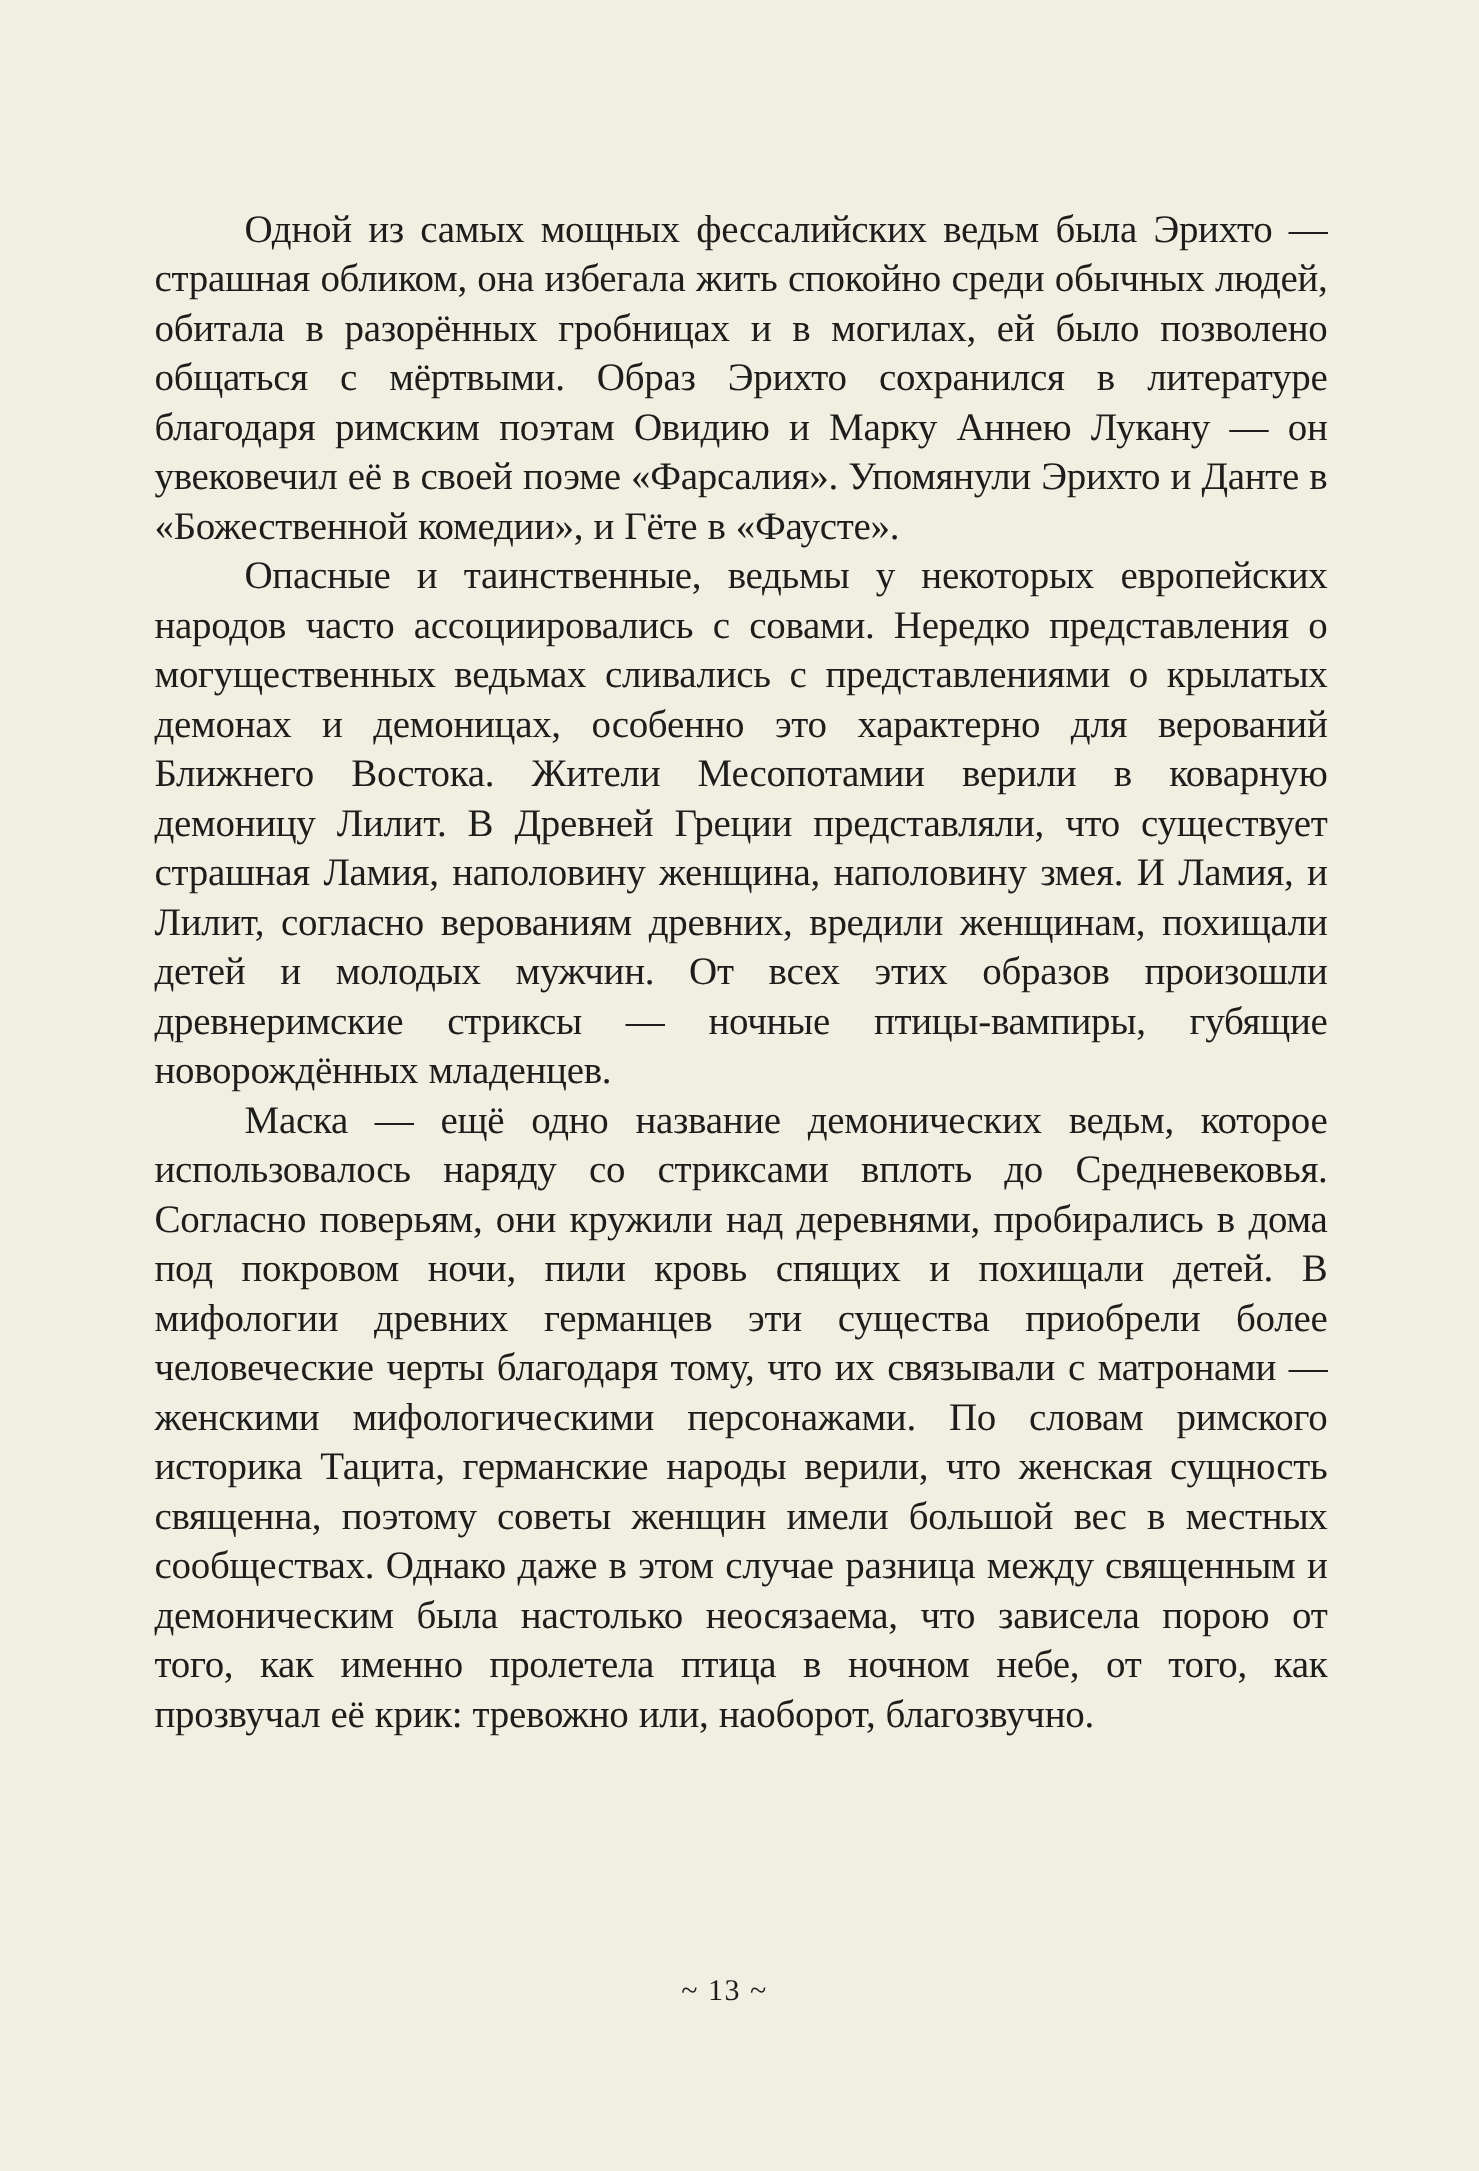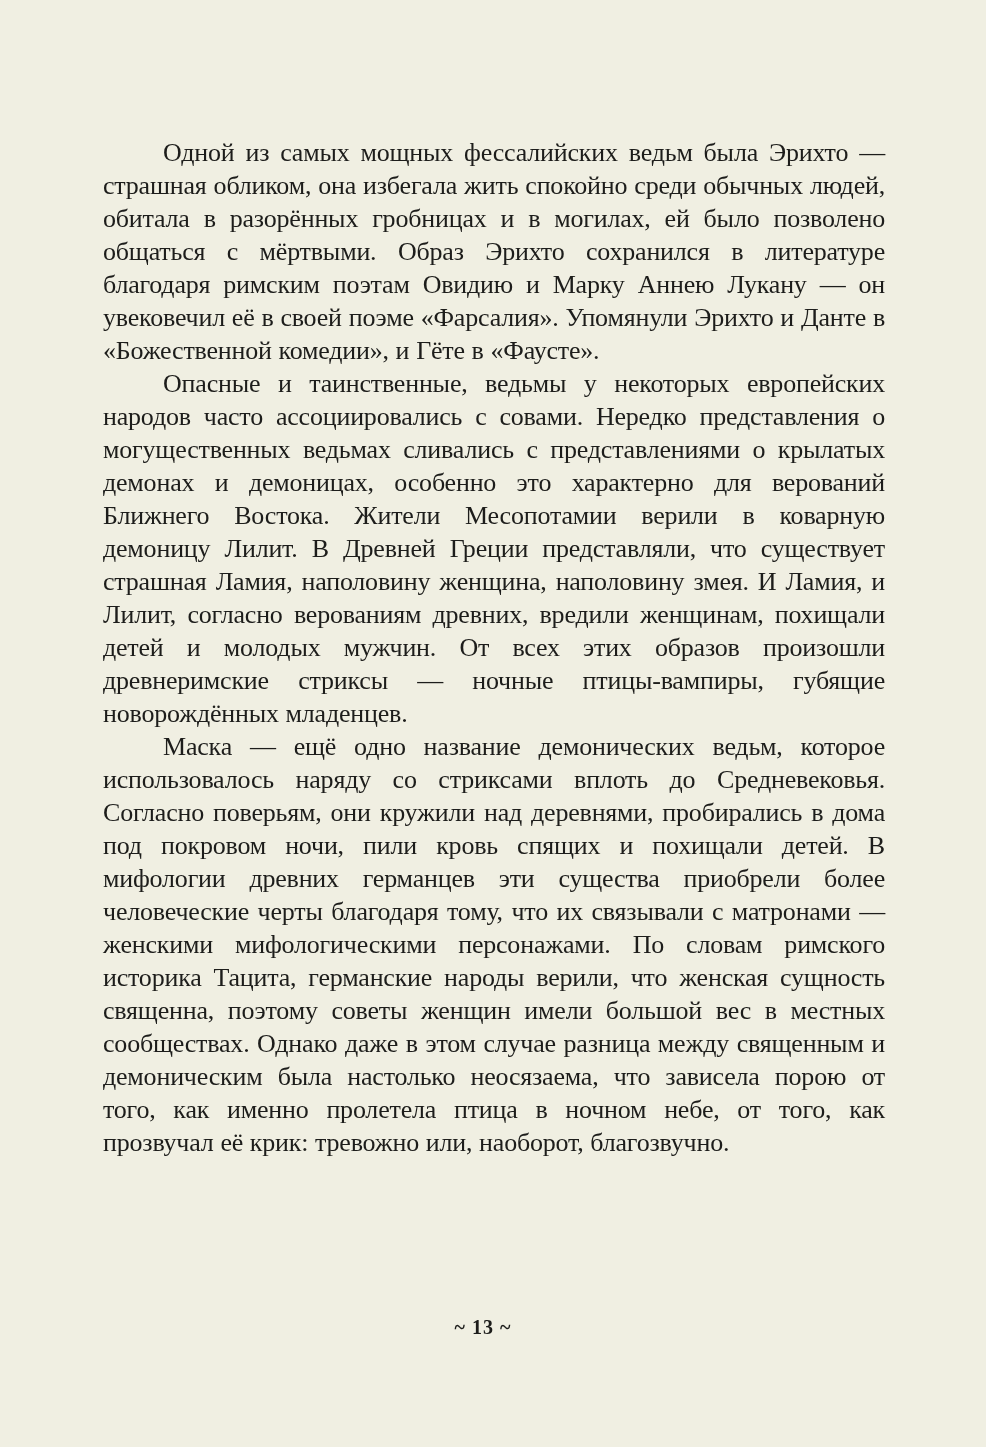--- a/index.html
+++ b/index.html
@@ -38,21 +38,20 @@
     letter-spacing: -0.2px;
   }
   .page-number {
     position: absolute;
     top: 1316px;
     left: 103px;
     width: 760px;
     text-align: center;
     font-size: 20px;
     letter-spacing: 1px;
-    font-weight: bold;
   }
 </style>
 </head>
 <body>
 
 <div class="page">
   <main class="text-block">
     <p class="para">Одной из самых мощных фессалийских ведьм была Эрихто — страшная обликом, она избегала жить спокойно среди обычных людей, обитала в разорённых гробницах и в могилах, ей было позволено общаться с мёртвыми. Образ Эрихто сохранился в литературе благодаря римским поэтам Овидию и Марку Аннею Лукану — он увековечил её в своей поэме «Фарсалия». Упомянули Эрихто и Данте в «Божественной комедии», и Гёте в «Фаусте».</p>
     <p class="para">Опасные и таинственные, ведьмы у некоторых европейских народов часто ассоциировались с совами. Нередко представления о могущественных ведьмах сливались с представлениями о крылатых демонах и демоницах, особенно это характерно для верований Ближнего Востока. Жители Месопотамии верили в коварную демоницу Лилит. В Древней Греции представляли, что существует страшная Ламия, наполовину женщина, наполовину змея. И Ламия, и Лилит, согласно верованиям древних, вредили женщинам, похищали детей и молодых мужчин. От всех этих образов произошли древнеримские стриксы — ночные птицы-вампиры, губящие новорождённых младенцев.</p>
     <p class="para">Маска — ещё одно название демонических ведьм, которое использовалось наряду со стриксами вплоть до Средневековья. Согласно поверьям, они кружили над деревнями, пробирались в дома под покровом ночи, пили кровь спящих и похищали детей. В мифологии древних германцев эти существа приобрели более человеческие черты благодаря тому, что их связывали с матронами — женскими мифологическими персонажами. По словам римского историка Тацита, германские народы верили, что женская сущность священна, поэтому советы женщин имели большой вес в местных сообществах. Однако даже в этом случае разница между священным и демоническим была настолько неосязаема, что зависела порою от того, как именно пролетела птица в ночном небе, от того, как прозвучал её крик: тревожно или, наоборот, благозвучно.</p>

